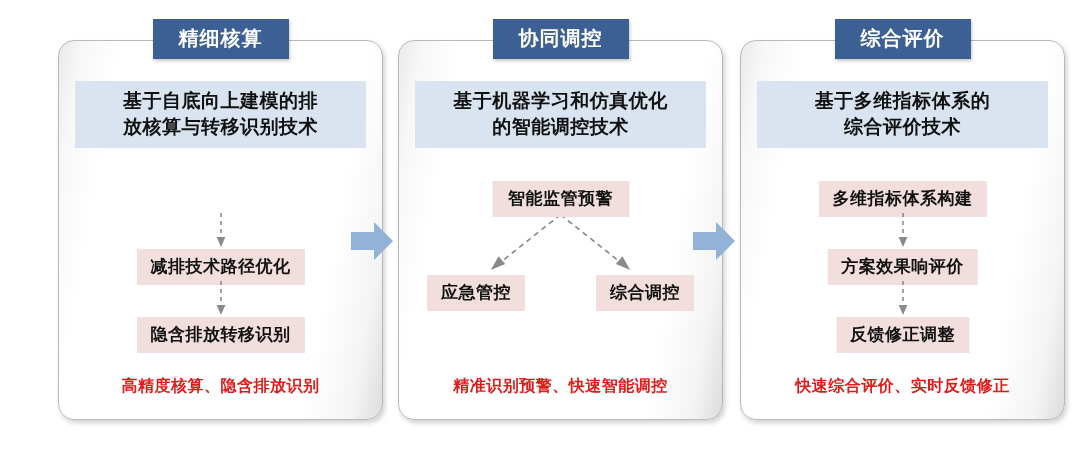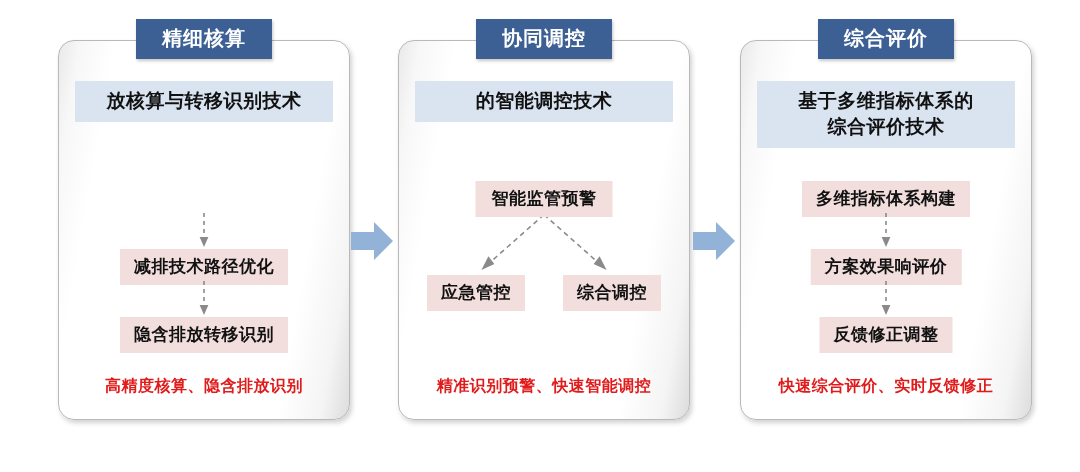--- a/index.html
+++ b/index.html
@@ -18,21 +18,21 @@
   #stage {
     position: relative;
     width: 1080px;
     height: 472px;
   }
 
   
   .panel {
     position: absolute;
     top: 40px;
-    width: 292px;
+    width: 325px;
     height: 380px;
     border: 1.5px solid #b9b9b9;
     border-radius: 16px;
     background: linear-gradient(100deg,
                 #e9e9e9 0%,
                 #f7f7f7 6%,
                 #ffffff 16%,
                 #ffffff 80%,
                 #f4f4f4 92%,
                 #dcdcdc 100%);
@@ -178,20 +178,21 @@
 </style>
 </head>
 <body>
 
 <div id="stage">
 
   <div class="panel p1">
     <div class="panel-header">精细核算</div>
 
     <div class="title-band">
+      <div>基于自底向上建模的排</div>
       <div>放核算与转移识别技术</div>
     </div>
 
     <div class="flow">
 
       <div class="vconn c1">
         <svg width="12" height="36" viewBox="0 0 12 36">
           <line x1="6" y1="0" x2="6" y2="25" stroke="#8a8a8a" stroke-width="1.6" stroke-dasharray="4,4"></line>
           <polygon points="6,34 1.6,24 10.4,24" fill="#8a8a8a"></polygon>
         </svg>
@@ -215,20 +216,21 @@
   <div class="big-arrow a1">
     <svg width="44" height="42" viewBox="0 0 44 42">
       <polygon points="1,12 24,12 24,2 43,21 24,40 24,30 1,30" fill="#92b3d7"></polygon>
     </svg>
   </div>
 
   <div class="panel p2">
     <div class="panel-header">协同调控</div>
 
     <div class="title-band">
+      <div>基于机器学习和仿真优化</div>
       <div>的智能调控技术</div>
     </div>
 
     <div class="flow">
       <svg class="branch-svg" viewBox="0 0 292 182" preserveAspectRatio="none">
         <line x1="146" y1="34" x2="92" y2="82" stroke="#8a8a8a" stroke-width="1.6" stroke-dasharray="5,4"></line>
         <polygon points="83,90 90,76 96,84" fill="#8a8a8a"></polygon>
         <line x1="146" y1="34" x2="200" y2="82" stroke="#8a8a8a" stroke-width="1.6" stroke-dasharray="5,4"></line>
         <polygon points="209,90 196,84 202,76" fill="#8a8a8a"></polygon>
       </svg>

